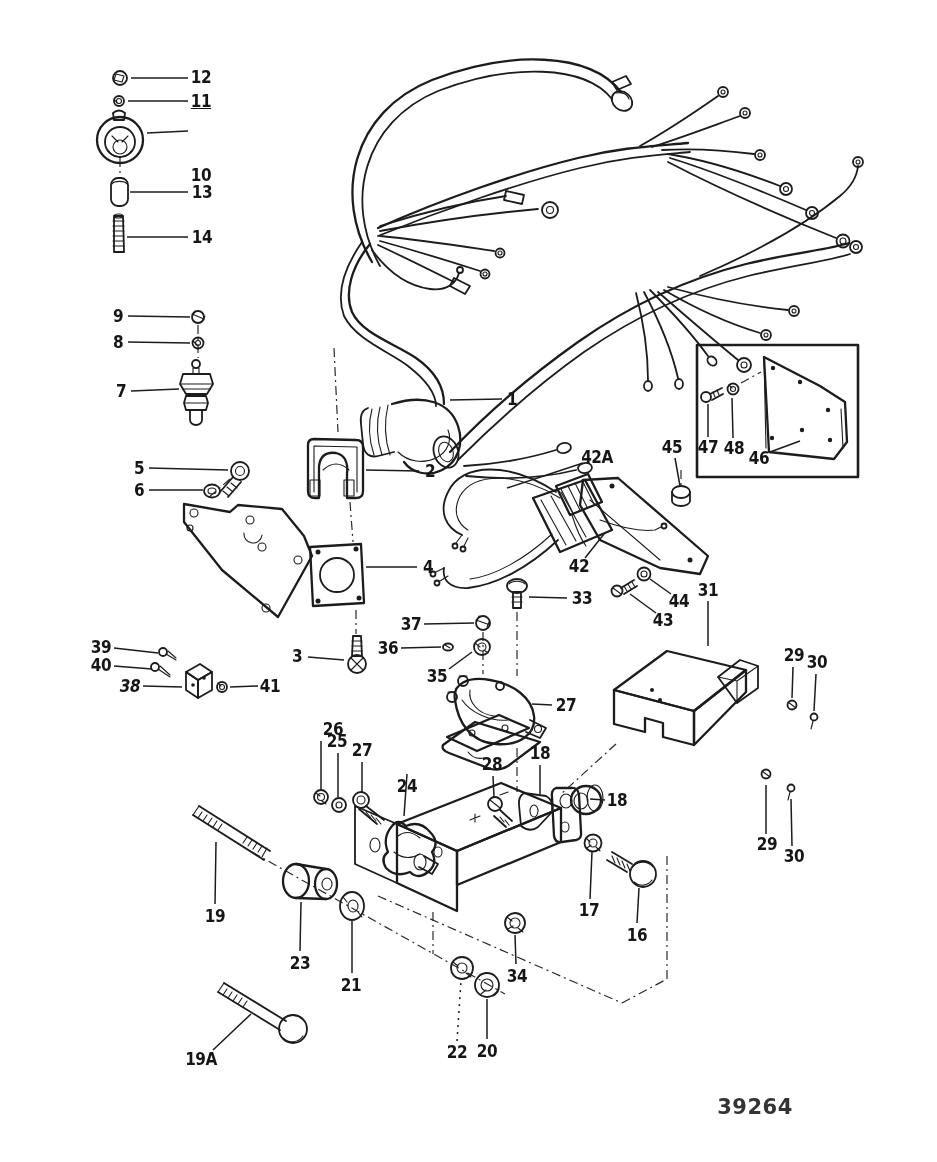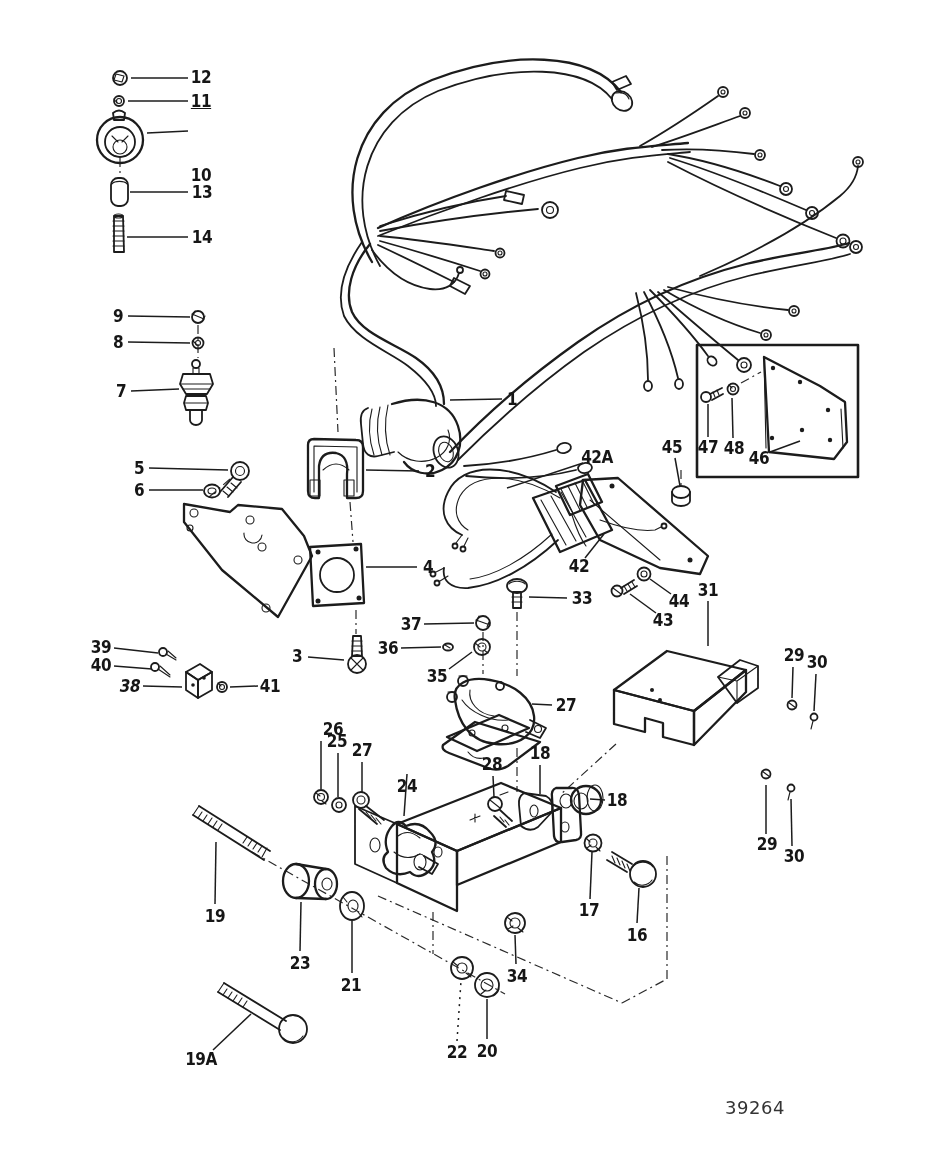--- a/index.html
+++ b/index.html
@@ -22,22 +22,22 @@
     font-weight:700;
     font-size:17px;
     letter-spacing:-0.5px;
     color:#161616;
     white-space:nowrap;
     font-stretch:condensed;
   }
   .drawing-number{
     position:absolute;
     transform:translate(-50%,-50%);
-    font-weight:400;
-    font-size:18px;
+    font-weight:700;
+    font-size:21px;
     color:#343434;
     letter-spacing:0.5px;
   }
   .ink{stroke:#1c1c1c;fill:none;stroke-width:1.8;stroke-linecap:round;stroke-linejoin:round;}
   .thin{stroke-width:1.1;}
   .thick{stroke-width:2.3;}
   .dashdot{stroke:#2a2a2a;stroke-width:1.2;stroke-dasharray:9 4 2 4;fill:none;}
   .dot{fill:#1c1c1c;stroke:none;}
 </style>
 </head>

